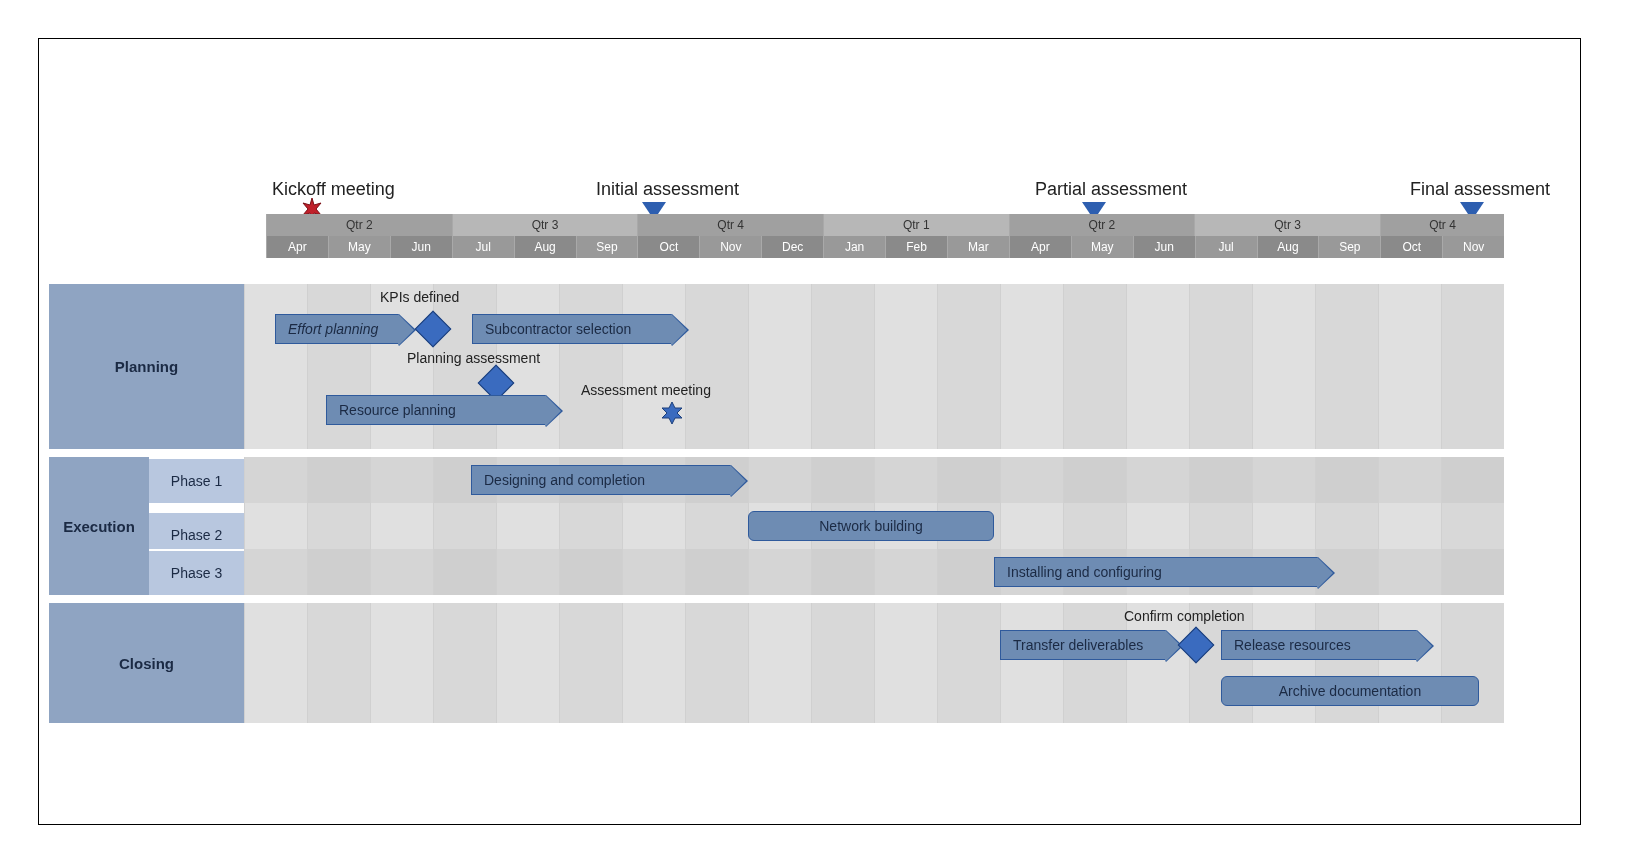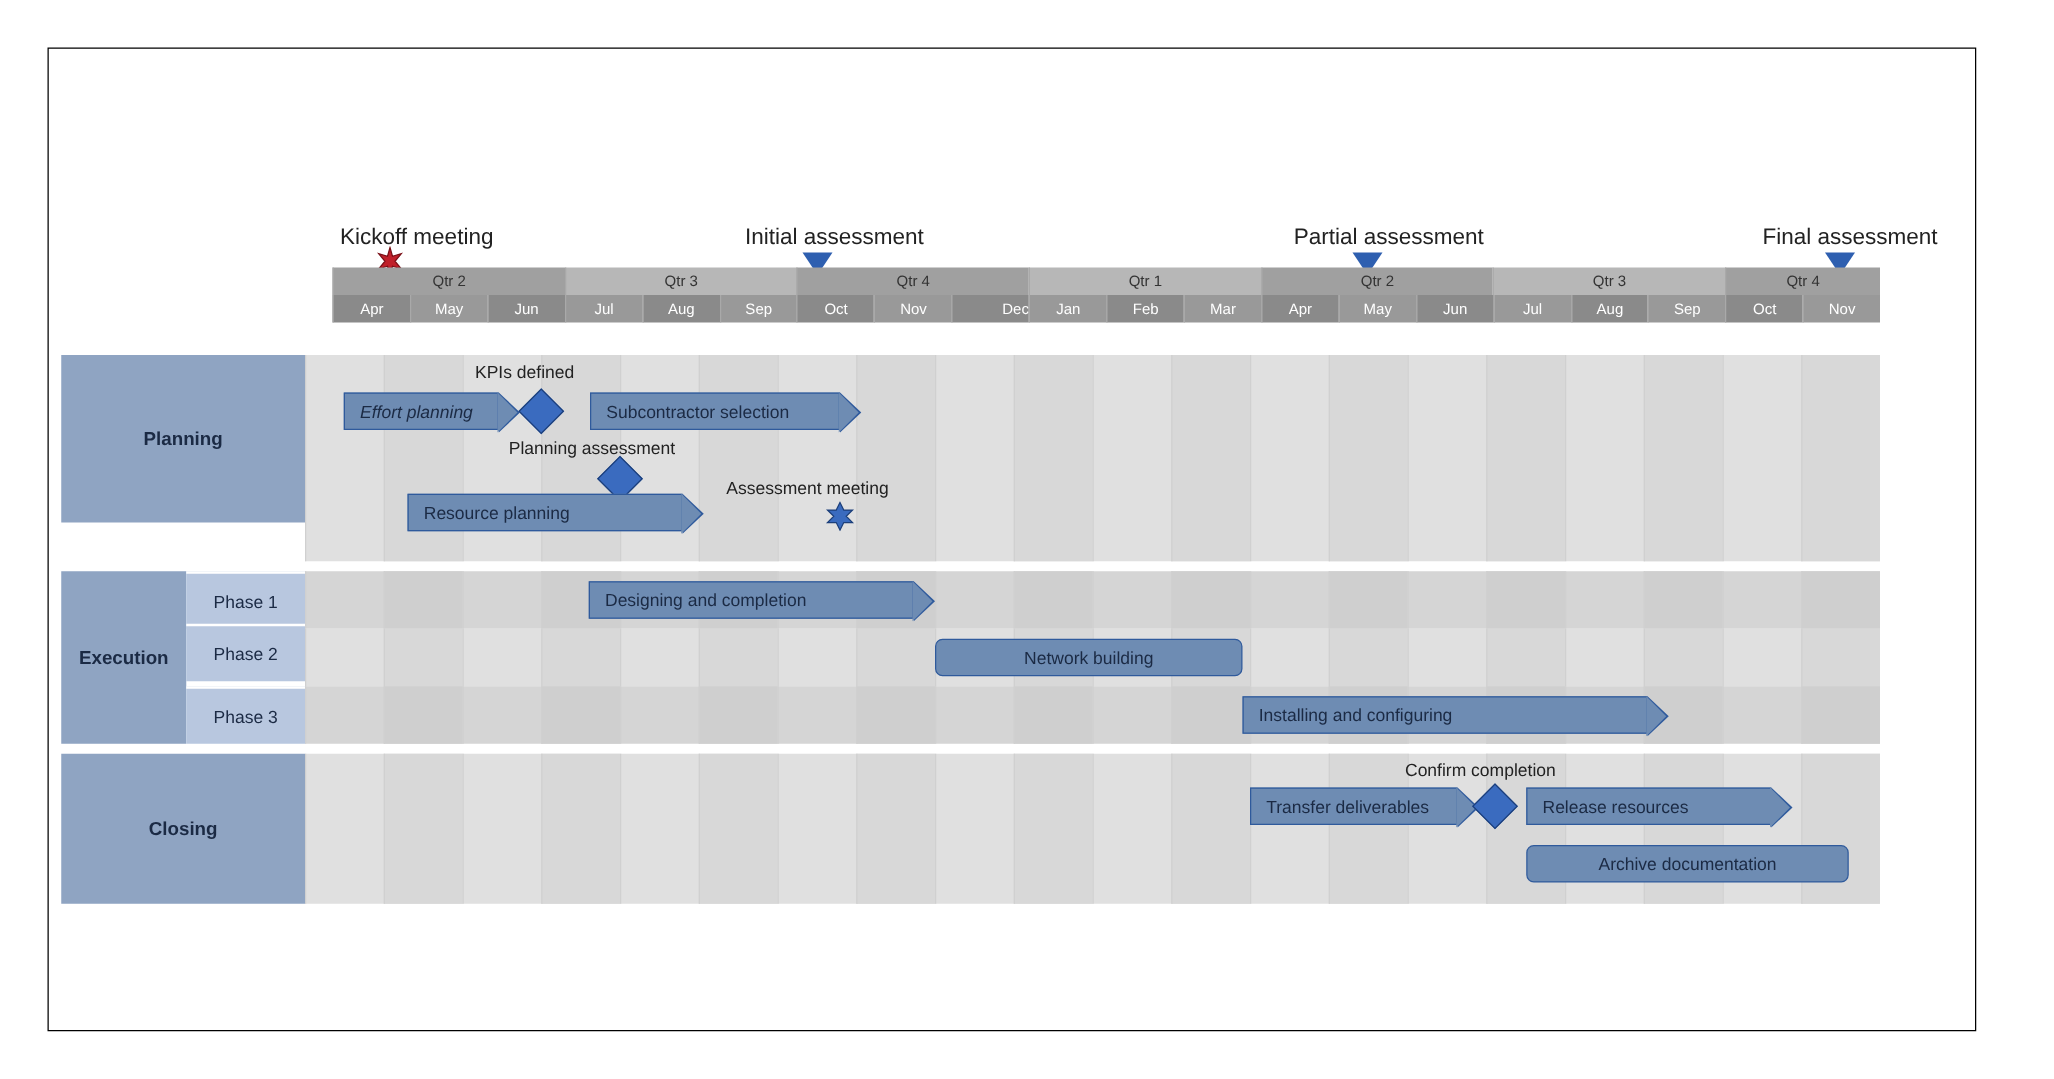--- a/index.html
+++ b/index.html
@@ -33,32 +33,32 @@
   
   .side-col {
     position: absolute;
     width: 195px;
     display: flex;
     align-items: center;
     justify-content: center;
     font-size: 15px;
     color: #1b2a44;
   }
-  .side-planning { left:0; top:145px; height:134px; background:#8fa4c2; font-weight:600; }
+  .side-planning { left:0; top:145px; height:165px; background:#8fa4c2; font-weight:600; }
   .side-exec    { left:0; top:318px; height:138px; background:#8fa4c2; font-weight:600; width:100px; }
   .phase-col {
     position: absolute;
     left:100px; width:95px; height:46px;
     background:#b8c7df;
     border-top:2px solid #fff;
     display:flex; align-items:center; justify-content:center;
     font-size:14px; color:#1b2a44;
   }
   .phase1 { top:318px; }
-  .phase2 { top:360px; }
+  .phase2 { top:372px; }
   .phase3 { top:410px; }
   .side-closing { left:0; top:464px; height:120px; background:#8fa4c2; font-weight:600; }
 
   
   .timeline {
     position: absolute;
     left: 195px;
     top: 75px;
     width: 1260px;
     padding-left: 22px;
@@ -207,21 +207,21 @@
         </div>
       <div class="mon-row" id="mon-row">
           <div style="flex: 1 1 0%;">Apr</div>
           <div style="flex: 1 1 0%;">May</div>
           <div style="flex: 1 1 0%;">Jun</div>
           <div style="flex: 1 1 0%;">Jul</div>
           <div style="flex: 1 1 0%;">Aug</div>
           <div style="flex: 1 1 0%;">Sep</div>
           <div style="flex: 1 1 0%;">Oct</div>
           <div style="flex: 1 1 0%;">Nov</div>
-          <div style="flex: 1 1 0%; text-align: right;">Dec</div>
+          <div style="flex: 1 1 0%;">Dec</div>
           <div style="flex: 1 1 0%;">Jan</div>
           <div style="flex: 1 1 0%;">Feb</div>
           <div style="flex: 1 1 0%;">Mar</div>
           <div style="flex: 1 1 0%;">Apr</div>
           <div style="flex: 1 1 0%;">May</div>
           <div style="flex: 1 1 0%;">Jun</div>
           <div style="flex: 1 1 0%;">Jul</div>
           <div style="flex: 1 1 0%;">Aug</div>
           <div style="flex: 1 1 0%;">Sep</div>
           <div style="flex: 1 1 0%;">Oct</div>

